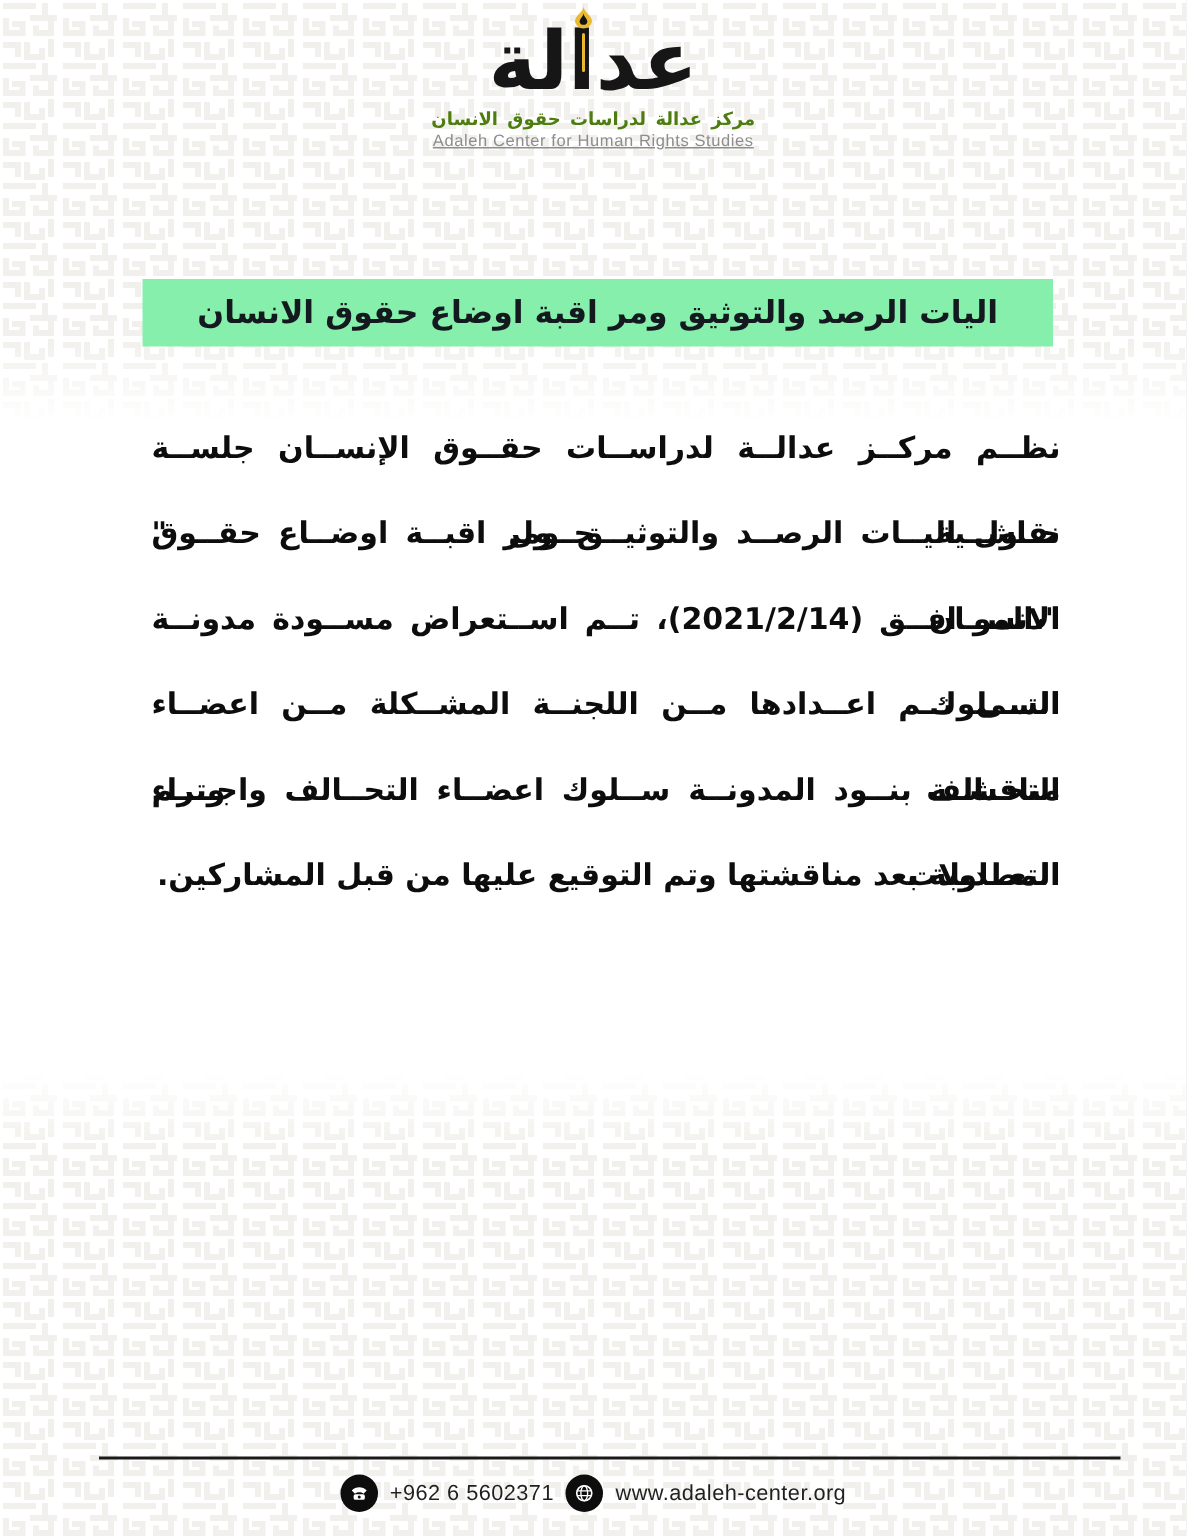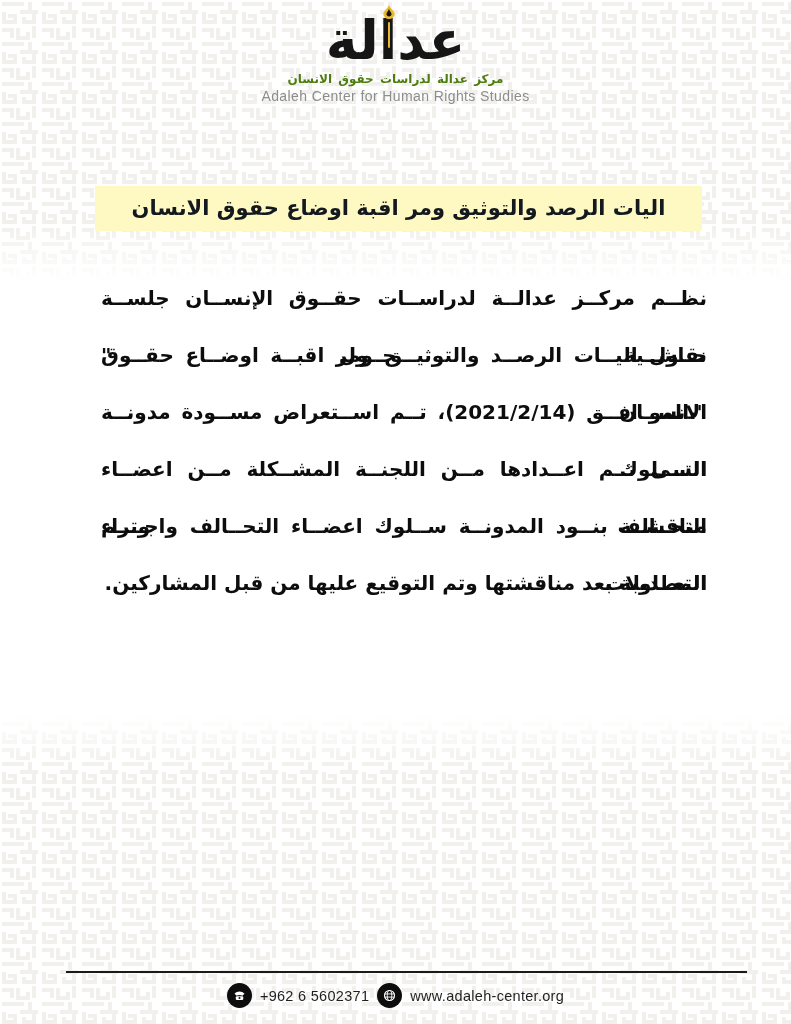--- a/index.html
+++ b/index.html
@@ -50,23 +50,24 @@
   .logo-sub-ar {
     margin-top: 2px;
     font-size: 12px;
     color: #4d7c0f;
     font-weight: bold;
     word-spacing: 2px;
   }
   .logo-sub-en {
     margin-top: 2px;
     font-family: "Liberation Sans", sans-serif;
-    font-size: 14px;
+    font-size: 11px;
     color: #8d8d8d;
     letter-spacing: 0.4px;
+    text-decoration: underline;
   }
 
   
   .title-bar {
     position: absolute;
     top: 186px;
     left: 95px;
     width: 607px;
     height: 45px;
     line-height: 45px;
@@ -184,21 +185,21 @@
         <span class="candle-stripe" style="background:#e9b930;"></span>
         <svg class="flame" viewBox="0 0 13 16">
           <path d="M6.5 0 C6.5 4.2, 12.2 6.2, 12.2 10.3 A5.8 5.8 0 0 1 0.8 10.3 C0.8 6.2, 6.5 4.2, 6.5 0 Z" fill="#e9b930"></path>
           <path d="M6.5 4.6 C6.5 7, 9.1 8, 9.1 10.6 A2.7 2.7 0 0 1 3.9 10.6 C3.9 8, 6.5 7, 6.5 4.6 Z" fill="#141414"></path>
         </svg>
       </div>
       <div class="logo-sub-ar" dir="rtl">مركز عدالة لدراسات حقوق الانسان</div>
       <div class="logo-sub-en">Adaleh Center for Human Rights Studies</div>
     </div>
 
-    <div class="title-bar" style="background:#fef9c3;">اليات الرصد والتوثيق ومر اقبة اوضاع حقوق الانسان</div>
+    <div class="title-bar" style="background:#86efac;">اليات الرصد والتوثيق ومر اقبة اوضاع حقوق الانسان</div>
 
     <div class="article">
       <div class="line">نظــم مركــز عدالــة لدراســات حقــوق الإنســان جلســة نقاشــية حــول "</div>
       <div class="line">حــول اليــات الرصــد والتوثيــق ومر اقبــة اوضــاع حقــوق الانســان</div>
       <div class="line">"،المو افــق (2021/2/14)، تــم اســتعراض مســودة مدونــة الســلوك</div>
       <div class="line">التــى تــم اعــدادها مــن اللجنــة المشــكلة مــن اعضــاء التحــالف وتــم</div>
       <div class="line">مناقشــة بنــود المدونــة ســلوك اعضــاء التحــالف واجــراء التعــديلات</div>
       <div class="line last">المطلوبة  بعد مناقشتها وتم التوقيع عليها من قبل المشاركين.</div>
     </div>
 

